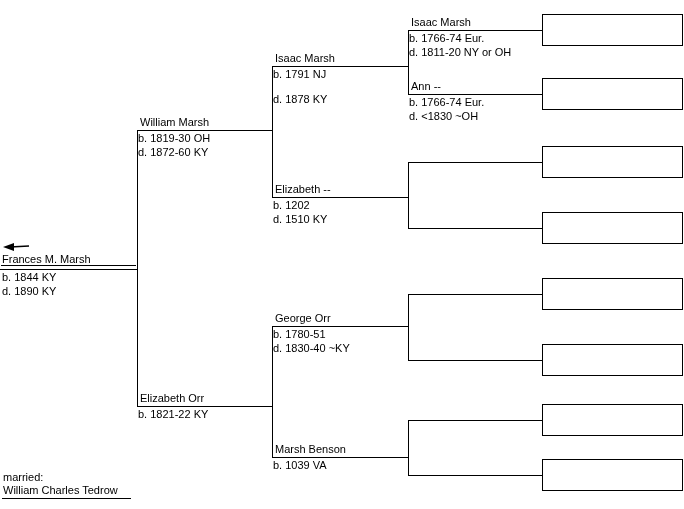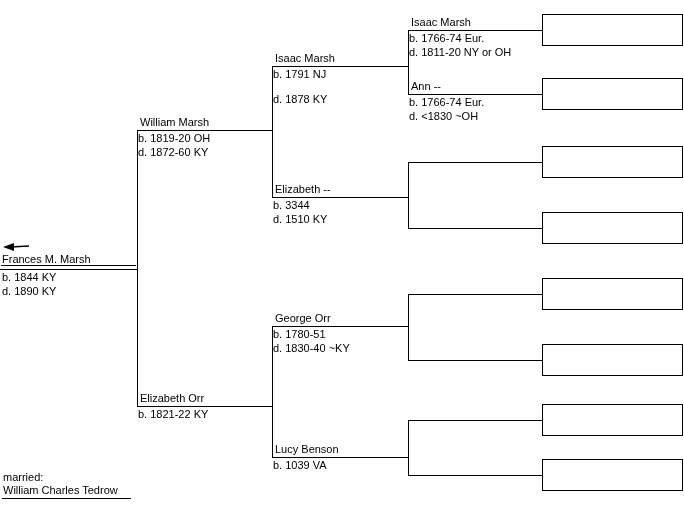--- a/index.html
+++ b/index.html
@@ -26,46 +26,46 @@
   <div class="t name" style="left:2px;top:254px">Frances M. Marsh</div>
   <div class="t" style="left:2px;top:272px">b. 1844 KY</div>
   <div class="t" style="left:2px;top:286px">d. 1890 KY</div>
   <div class="hl" style="left:1px;top:265px;width:135px"></div>
   <div class="hl" style="left:0px;top:269px;width:137px"></div>
 
   <div class="vl" style="left:137px;top:130px;height:277px"></div>
 
   <div class="t name" style="left:140px;top:117px">William Marsh</div>
   <div class="hl" style="left:137px;top:130px;width:136px"></div>
-  <div class="t" style="left:138px;top:133px">b. 1819-20 OH</div>
+  <div class="t" style="left:138px;top:133px">b. 1819-30 OH</div>
   <div class="t" style="left:138px;top:147px">d. 1872-60 KY</div>
 
   <div class="t name" style="left:140px;top:393px">Elizabeth Orr</div>
   <div class="hl" style="left:137px;top:406px;width:136px"></div>
   <div class="t" style="left:138px;top:409px">b. 1821-22 KY</div>
 
   <div class="vl" style="left:272px;top:66px;height:132px"></div>
   <div class="vl" style="left:272px;top:326px;height:132px"></div>
 
   <div class="t name" style="left:275px;top:53px">Isaac Marsh</div>
   <div class="hl" style="left:272px;top:66px;width:137px"></div>
   <div class="t" style="left:273px;top:69px">b. 1791 NJ</div>
   <div class="t" style="left:273px;top:94px">d. 1878 KY</div>
 
   <div class="t name" style="left:275px;top:184px">Elizabeth --</div>
   <div class="hl" style="left:272px;top:197px;width:137px"></div>
-  <div class="t" style="left:273px;top:200px">b. 3344</div>
+  <div class="t" style="left:273px;top:200px">b. 1202</div>
   <div class="t" style="left:273px;top:214px">d. 1510 KY</div>
 
   <div class="t name" style="left:275px;top:313px">George Orr</div>
   <div class="hl" style="left:272px;top:326px;width:137px"></div>
   <div class="t" style="left:273px;top:329px">b. 1780-51</div>
   <div class="t" style="left:273px;top:343px">d. 1830-40 ~KY</div>
 
-  <div class="t name" style="left:275px;top:444px">Lucy Benson</div>
+  <div class="t name" style="left:275px;top:444px">Marsh Benson</div>
   <div class="hl" style="left:272px;top:457px;width:137px"></div>
   <div class="t" style="left:273px;top:460px">b. 1039 VA</div>
 
   <div class="vl" style="left:408px;top:30px;height:65px"></div>
   <div class="vl" style="left:408px;top:162px;height:67px"></div>
   <div class="vl" style="left:408px;top:294px;height:67px"></div>
   <div class="vl" style="left:408px;top:420px;height:56px"></div>
 
   <div class="t name" style="left:411px;top:17px">Isaac Marsh</div>
   <div class="hl" style="left:408px;top:30px;width:134px"></div>

